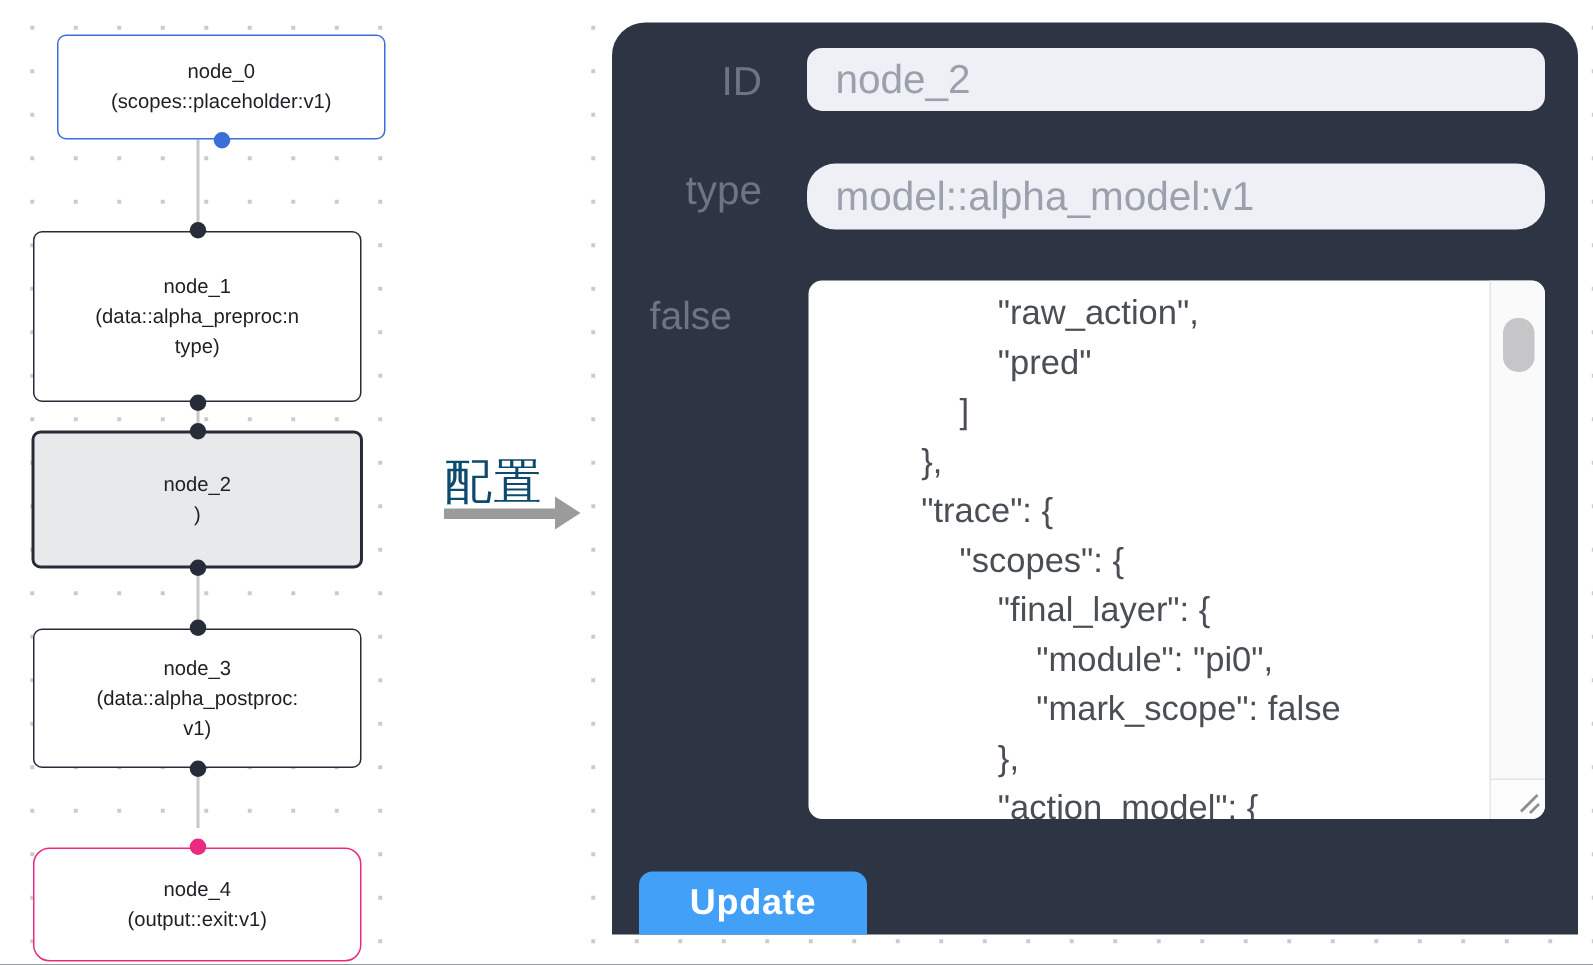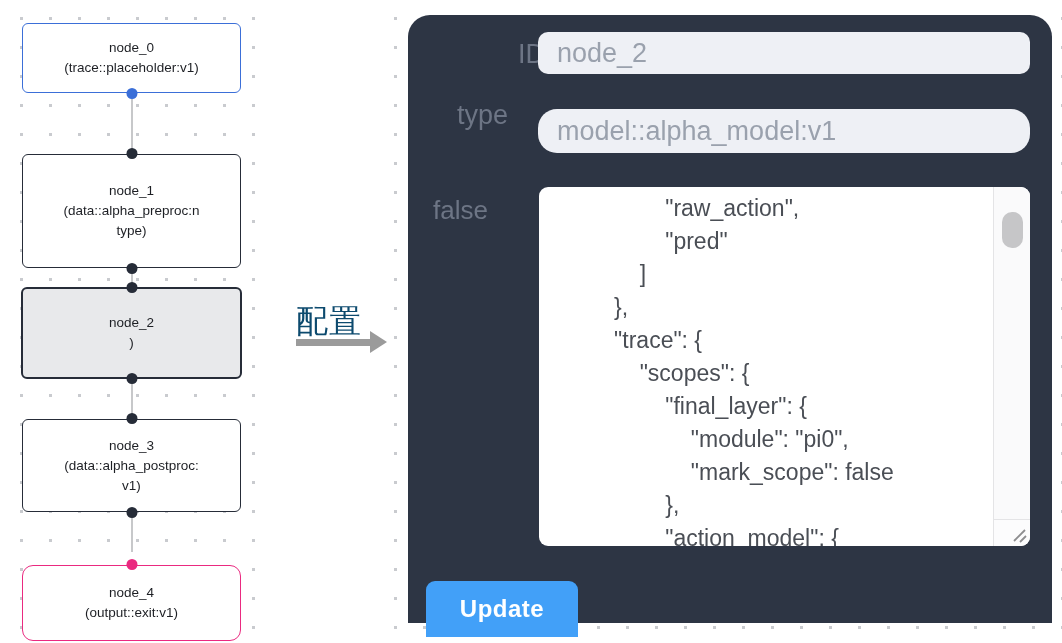--- a/index.html
+++ b/index.html
@@ -23,21 +23,21 @@
     position:absolute; left:22px; width:219px;
     background:#ffffff;
     border:1.5px solid var(--node_dark,#262c38);
     border-radius:6px;
     display:flex; flex-direction:column; justify-content:center; align-items:center;
     text-align:center;
     font-size:13.5px; line-height:20px; color:#1d1f24;
     z-index:3;
   }
   .flow-node .nline { white-space:pre; }
-  #node-0 { top:23px;  height:70px; border-color:var(--node_blue,#3b6fd8); }
+  #node-0 { top:23px;  height:70px; border-color:var(--node_blue,#3b6fd8);margin-left:16px; }
   #node-1 { top:154px; height:114px; }
   #node-2 { top:287px; left:21px; width:221px; height:92px;
             border-width:2.5px; background:var(--node_selected_bg,#e8e9eb); }
   #node-3 { top:419px; height:93px; }
   #node-4 { top:565px; height:76px; border-color:var(--node_pink,#ea2a80);border-radius:11px; }
 
   .port {
     position:absolute; left:50%; transform:translateX(-50%);
     width:11px; height:11px; border-radius:50%;
     background:var(--node_dark,#262c38); z-index:4;
@@ -75,22 +75,22 @@
   
   #config-panel {
     position:absolute; left:408px; top:15px; width:644px; height:608px;
     background:var(--panel_bg,#2d3544);
     border-radius:22px 22px 0 0; z-index:5;
   }
   .field-label {
     position:absolute; left:0; width:100px; text-align:right;
     color:var(--label_text,#6d7585); font-size:27px;
   }
-  #id-label   { top:18px;  height:42px; line-height:42px;margin-left:37px; }
-  #type-label { top:78px;  height:44px; line-height:44px; }
+  #id-label   { top:18px;  height:42px; line-height:42px; }
+  #type-label { top:90px;  height:44px; line-height:44px; }
   #config-label { top:180px; width:80px; font-size:26px; }
   .panel-input {
     position:absolute; left:130px; width:492px;
     background:var(--input_bg,#eef0f5); border:none; outline:none;
     border-radius:10px; padding:0 19px;
     font-family:"Liberation Sans", sans-serif;
     font-size:27px; color:var(--input_text,#9aa1ad);
   }
   #id-input   { top:17px; height:42px; }
   #type-input { top:94px; height:44px;border-radius:19px; }
@@ -114,42 +114,42 @@
     position:absolute; left:8px; top:25px; width:21px; height:36px;
     background:#c6c6c8; border-radius:10px;
   }
   #config-scroll-corner {
     position:absolute; right:0; bottom:0; width:37px; height:27px;
     background:#fcfcfd; border-left:1px solid #e4e4e6; border-top:1px solid #e4e4e6;
   }
   #config-resize-grip { position:absolute; right:2px; bottom:2px; }
 
   #update-button {
-    position:absolute; left:18px; top:566px; width:152px; height:56px;
+    position:absolute; left:18px; top:566px; width:152px; height:42px;
     background:var(--button_blue,#42a0f8); border:none;
     border-radius:9px 9px 0 0;
     color:#ffffff; font-size:24px; font-weight:600;
     font-family:"Liberation Sans", sans-serif;
     letter-spacing:0.5px; cursor:pointer;
   }
 </style>
 </head>
 <body>
 
 <div id="grid-left" class="dotgrid"></div>
 <div id="grid-right" class="dotgrid"></div>
 
 <div id="edge-0" class="edge"></div>
 <div id="edge-1" class="edge"></div>
 <div id="edge-2" class="edge"></div>
 <div id="edge-3" class="edge"></div>
 
 <div id="node-0" class="flow-node">
   <div class="nline">node_0</div>
-  <div class="nline">(trace::placeholder:v1)</div>
+  <div class="nline">(scopes::placeholder:v1)</div>
   <span class="port port-bottom port-blue"></span>
 </div>
 
 <div id="node-1" class="flow-node">
   <div class="nline">node_1</div>
   <div class="nline">(data::alpha_preproc:n</div>
   <div class="nline">type)</div>
   <span class="port port-top"></span>
   <span class="port port-bottom"></span>
 </div>

